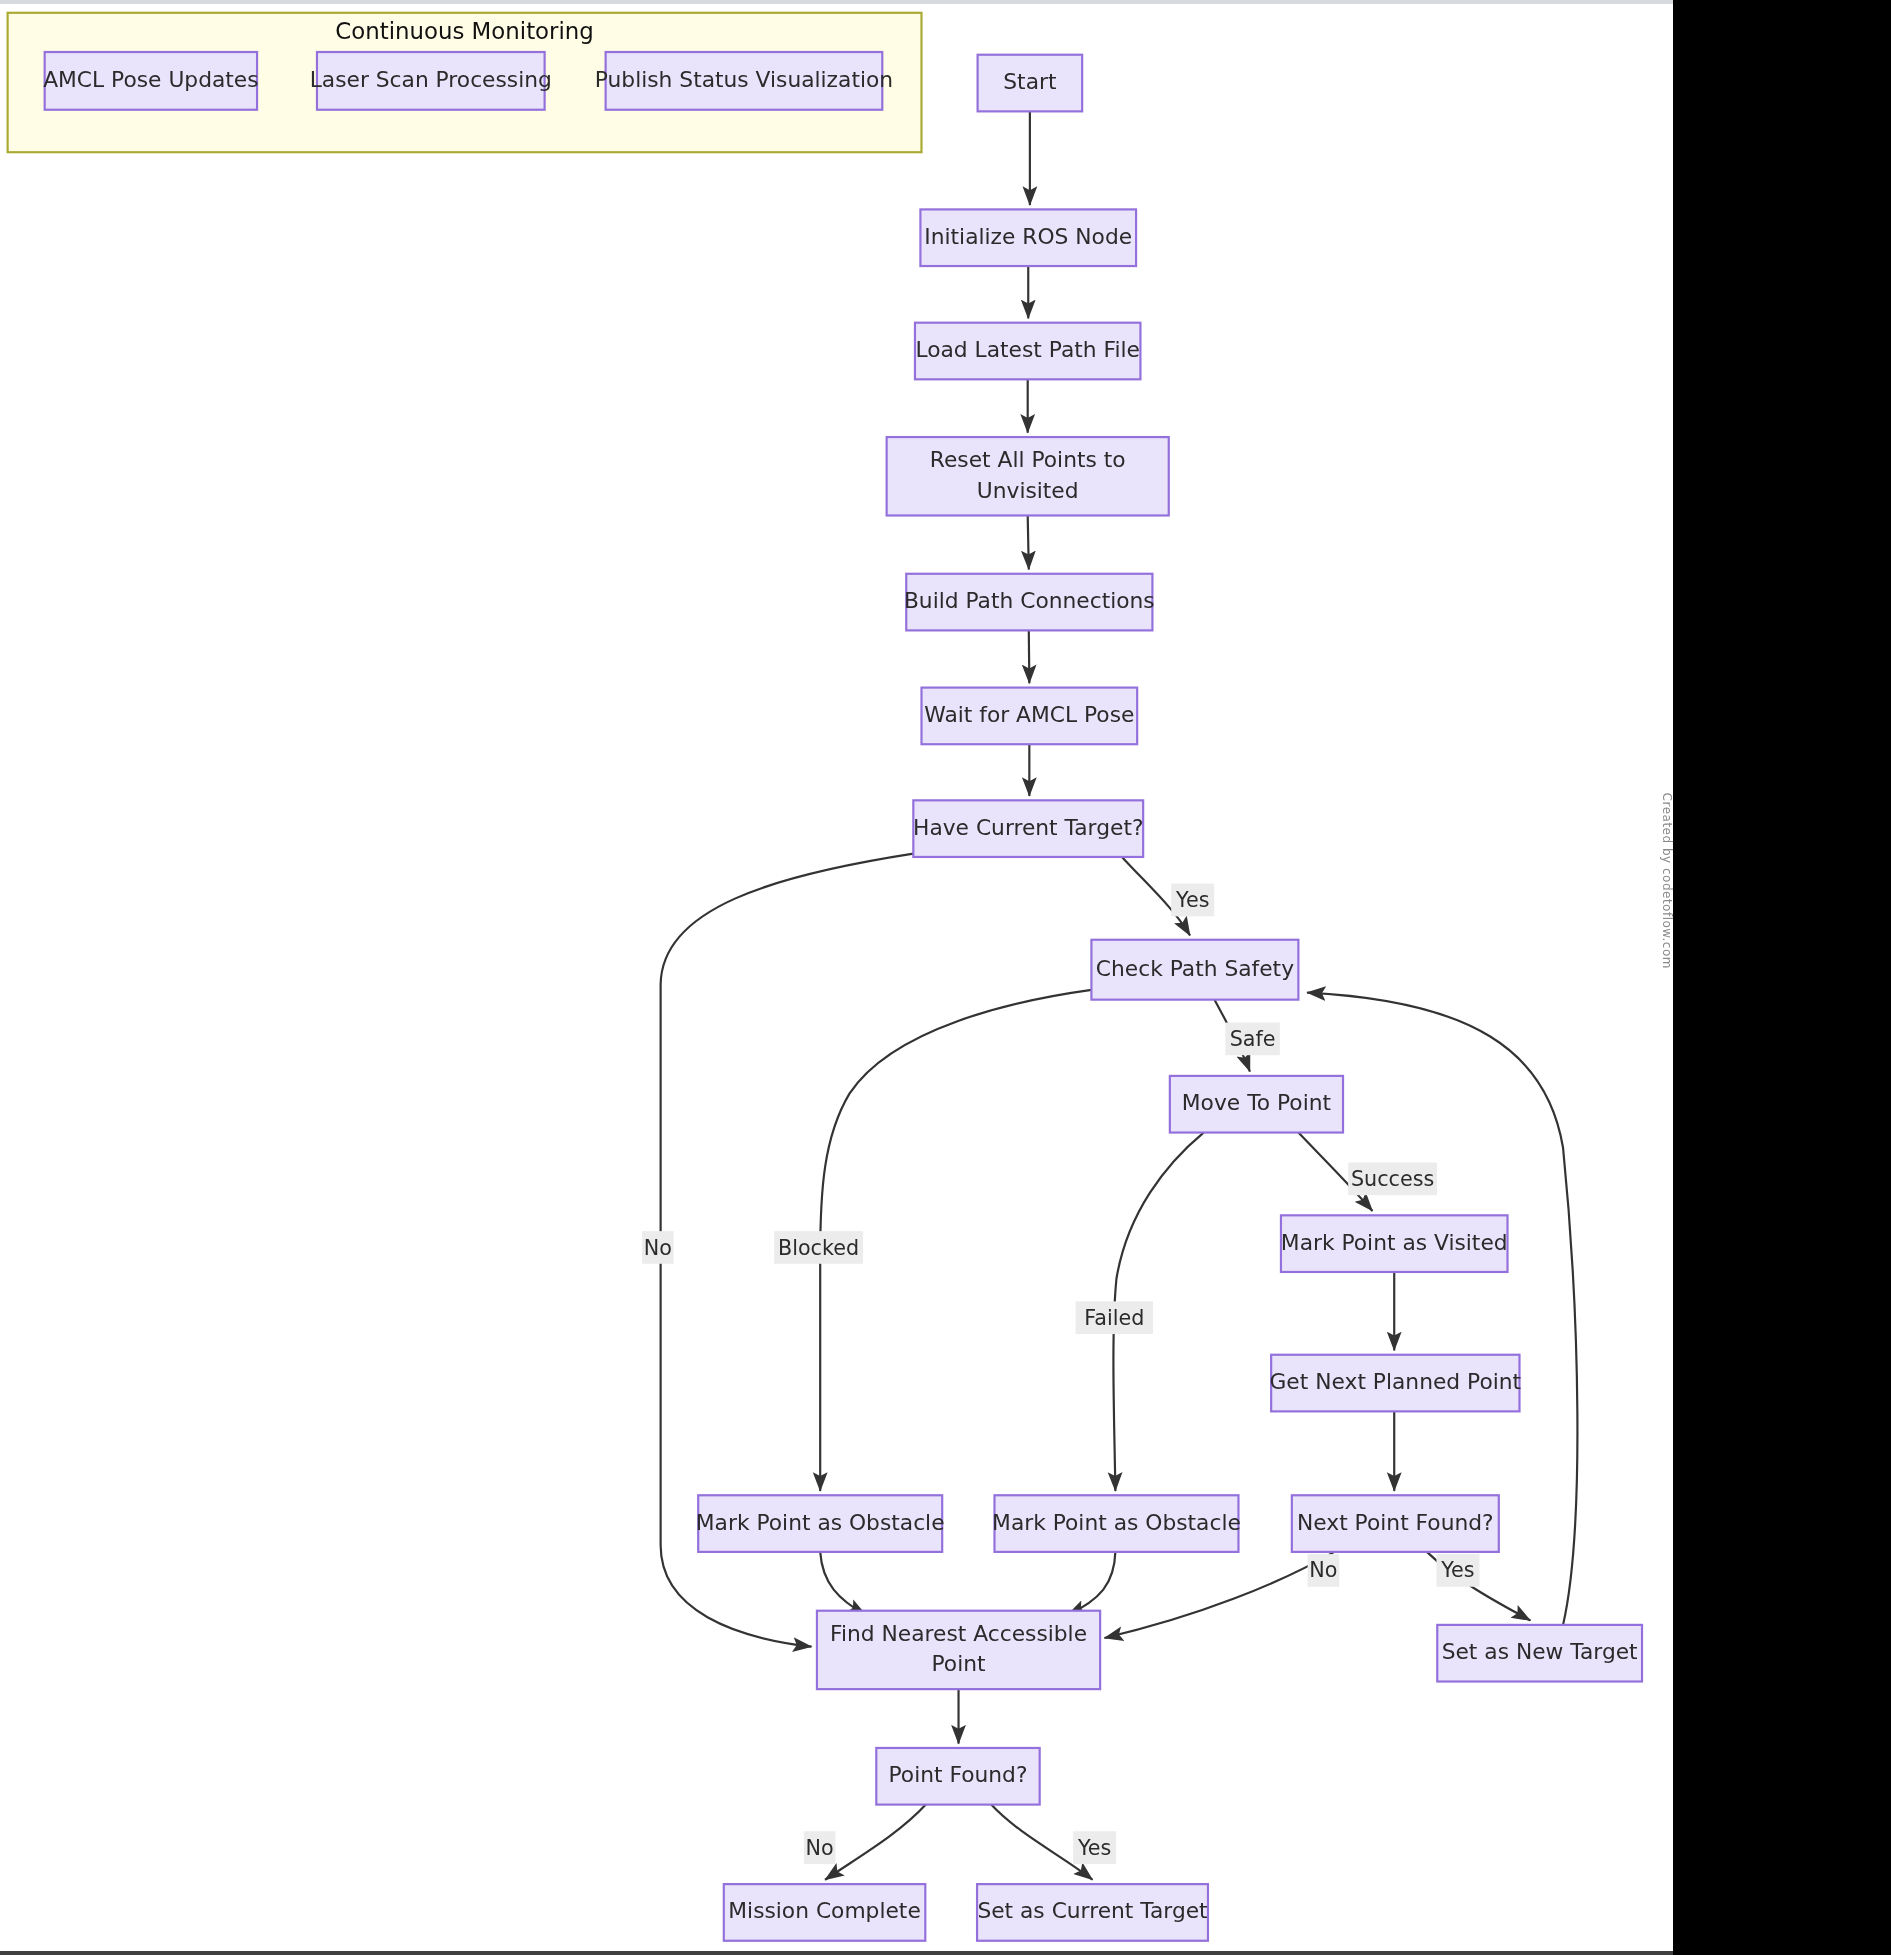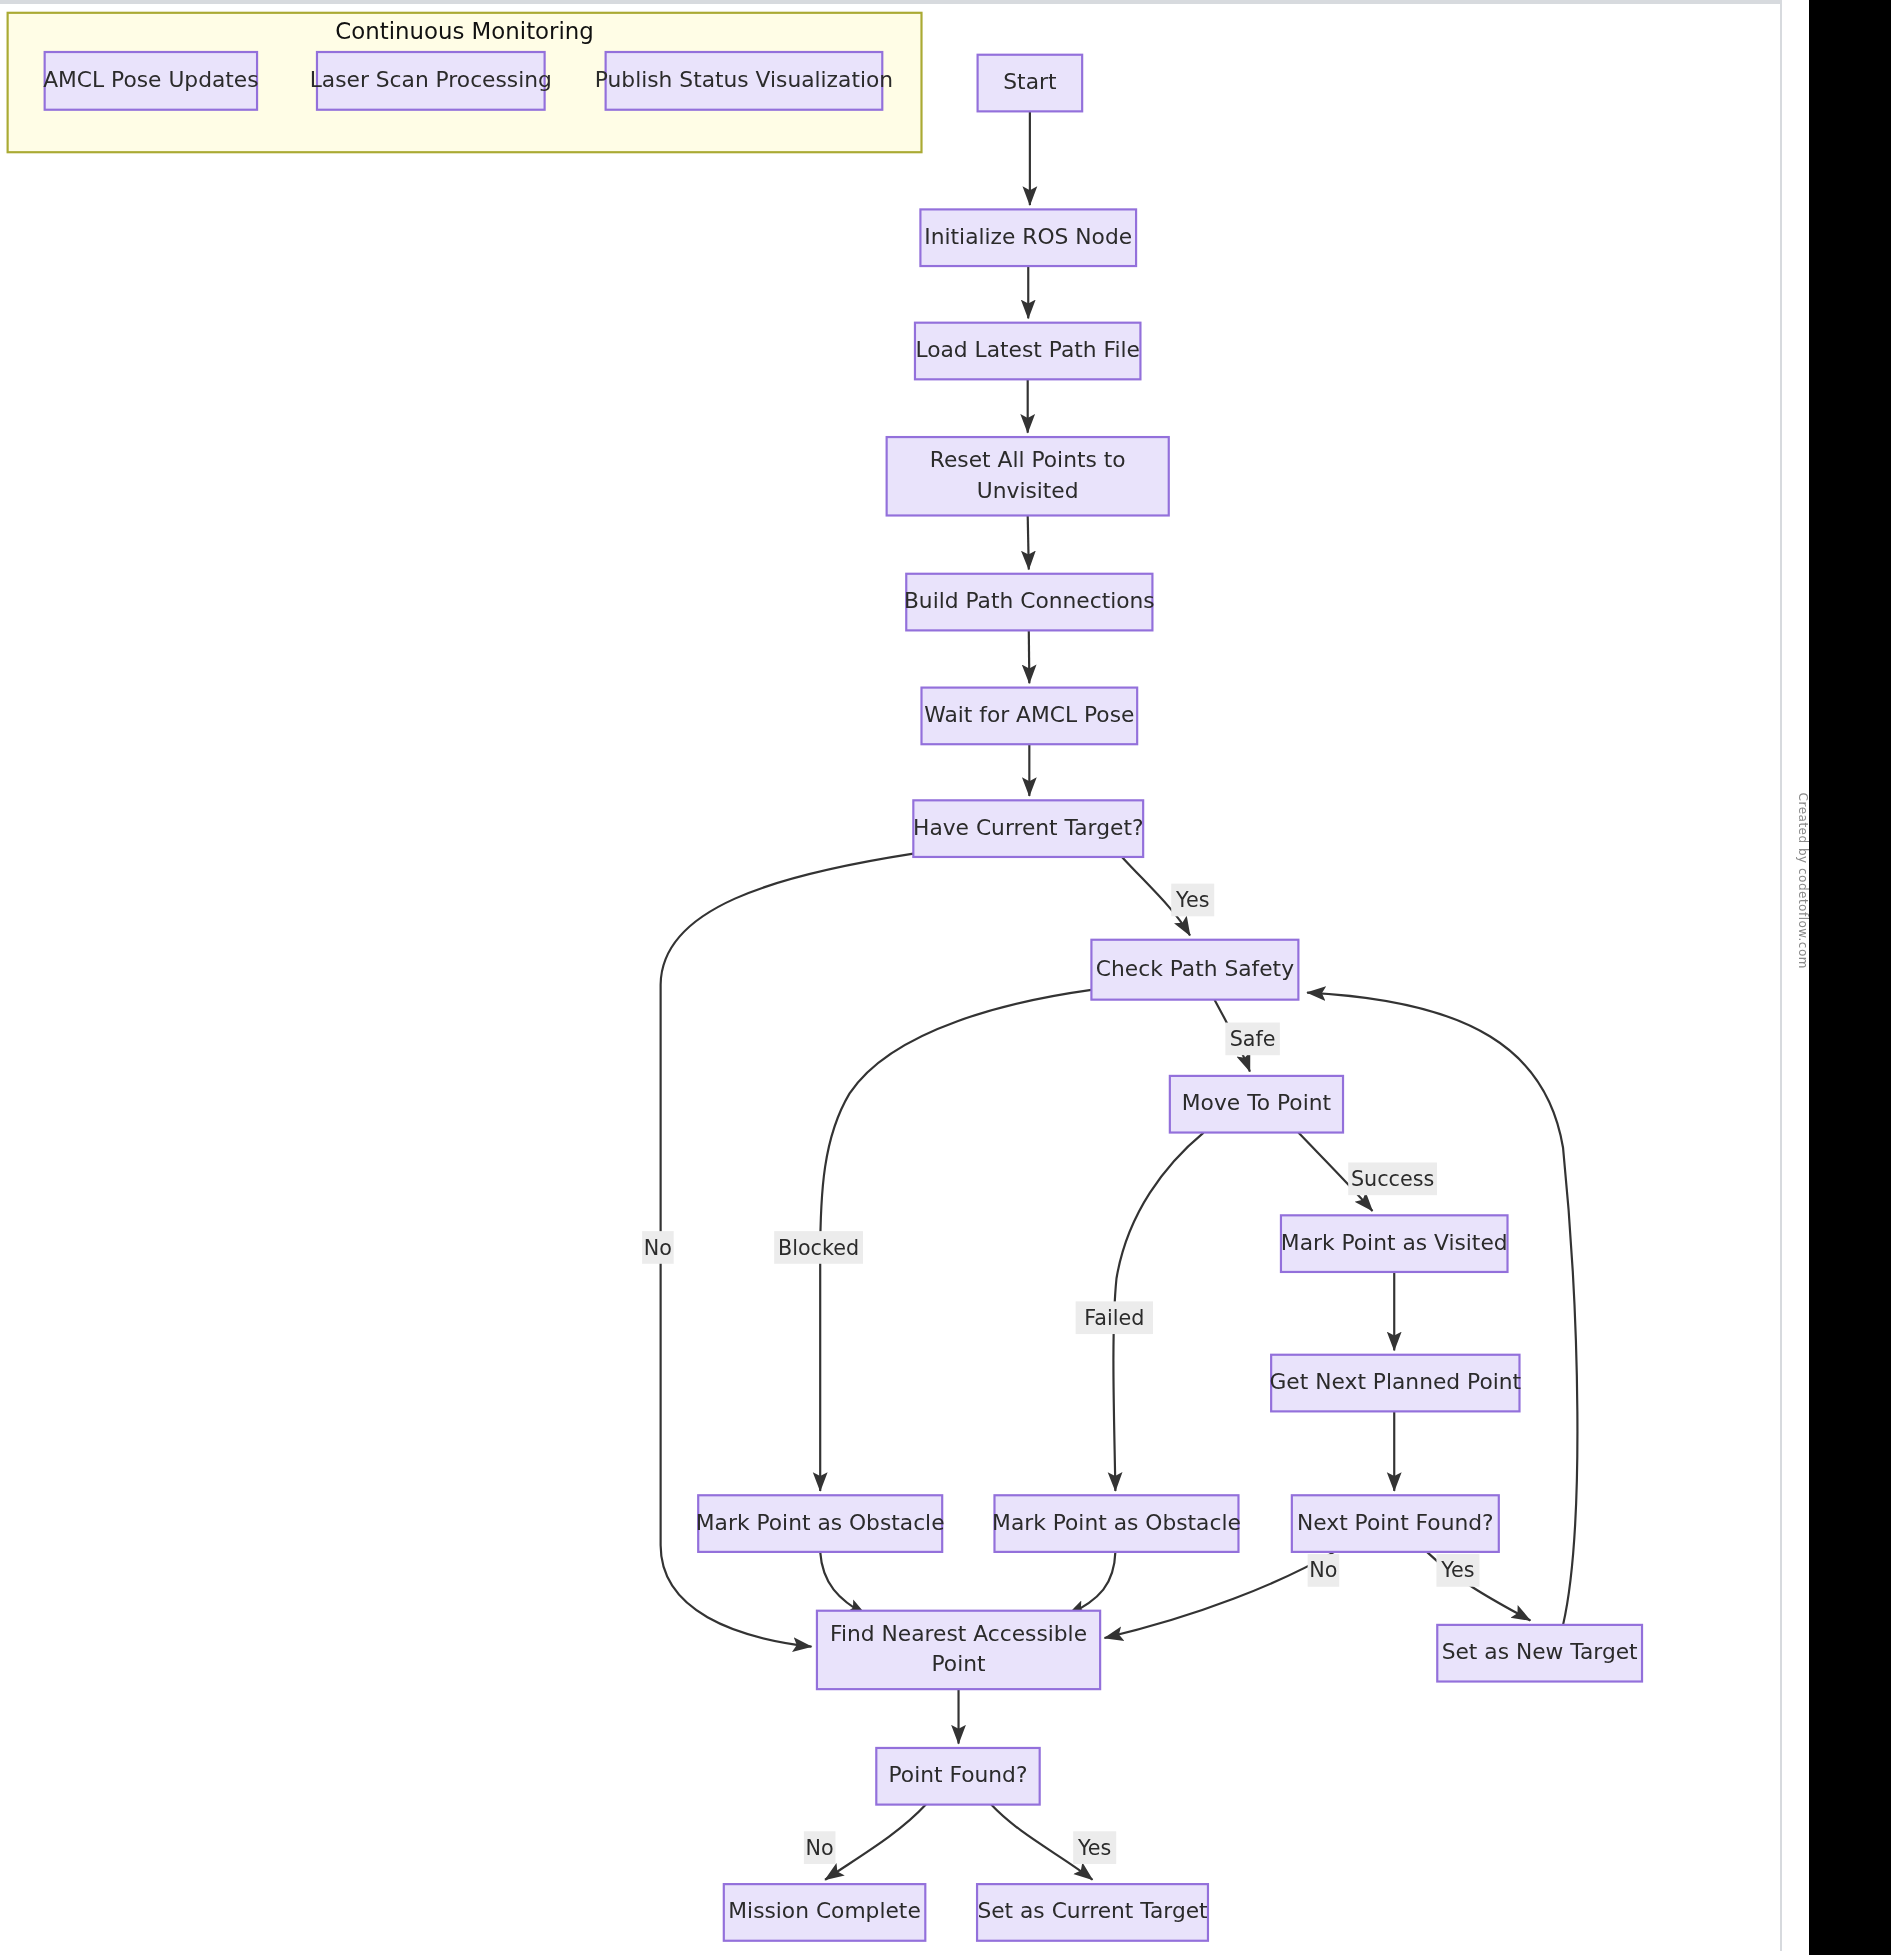--- a/index.html
+++ b/index.html
@@ -2,23 +2,23 @@
 <html style="font-size:8.7px"><head>
 <meta charset="utf-8">
 <style>
   html, body {
     margin: 0;
     padding: 0;
     background: #000000;
   }
   #stage {
     position: relative;
-    width: 1809px;
+    width: 1673px;
     height: 1955px;
-    background: #ffffff;
+    background: #404040;
     overflow: hidden;
     font-family: "DejaVu Sans", sans-serif;
   }
   #canvas {
     position: absolute;
     left: 0;
     top: 0;
     width: 1782px;
     height: 1951px;
     background: #ffffff;

